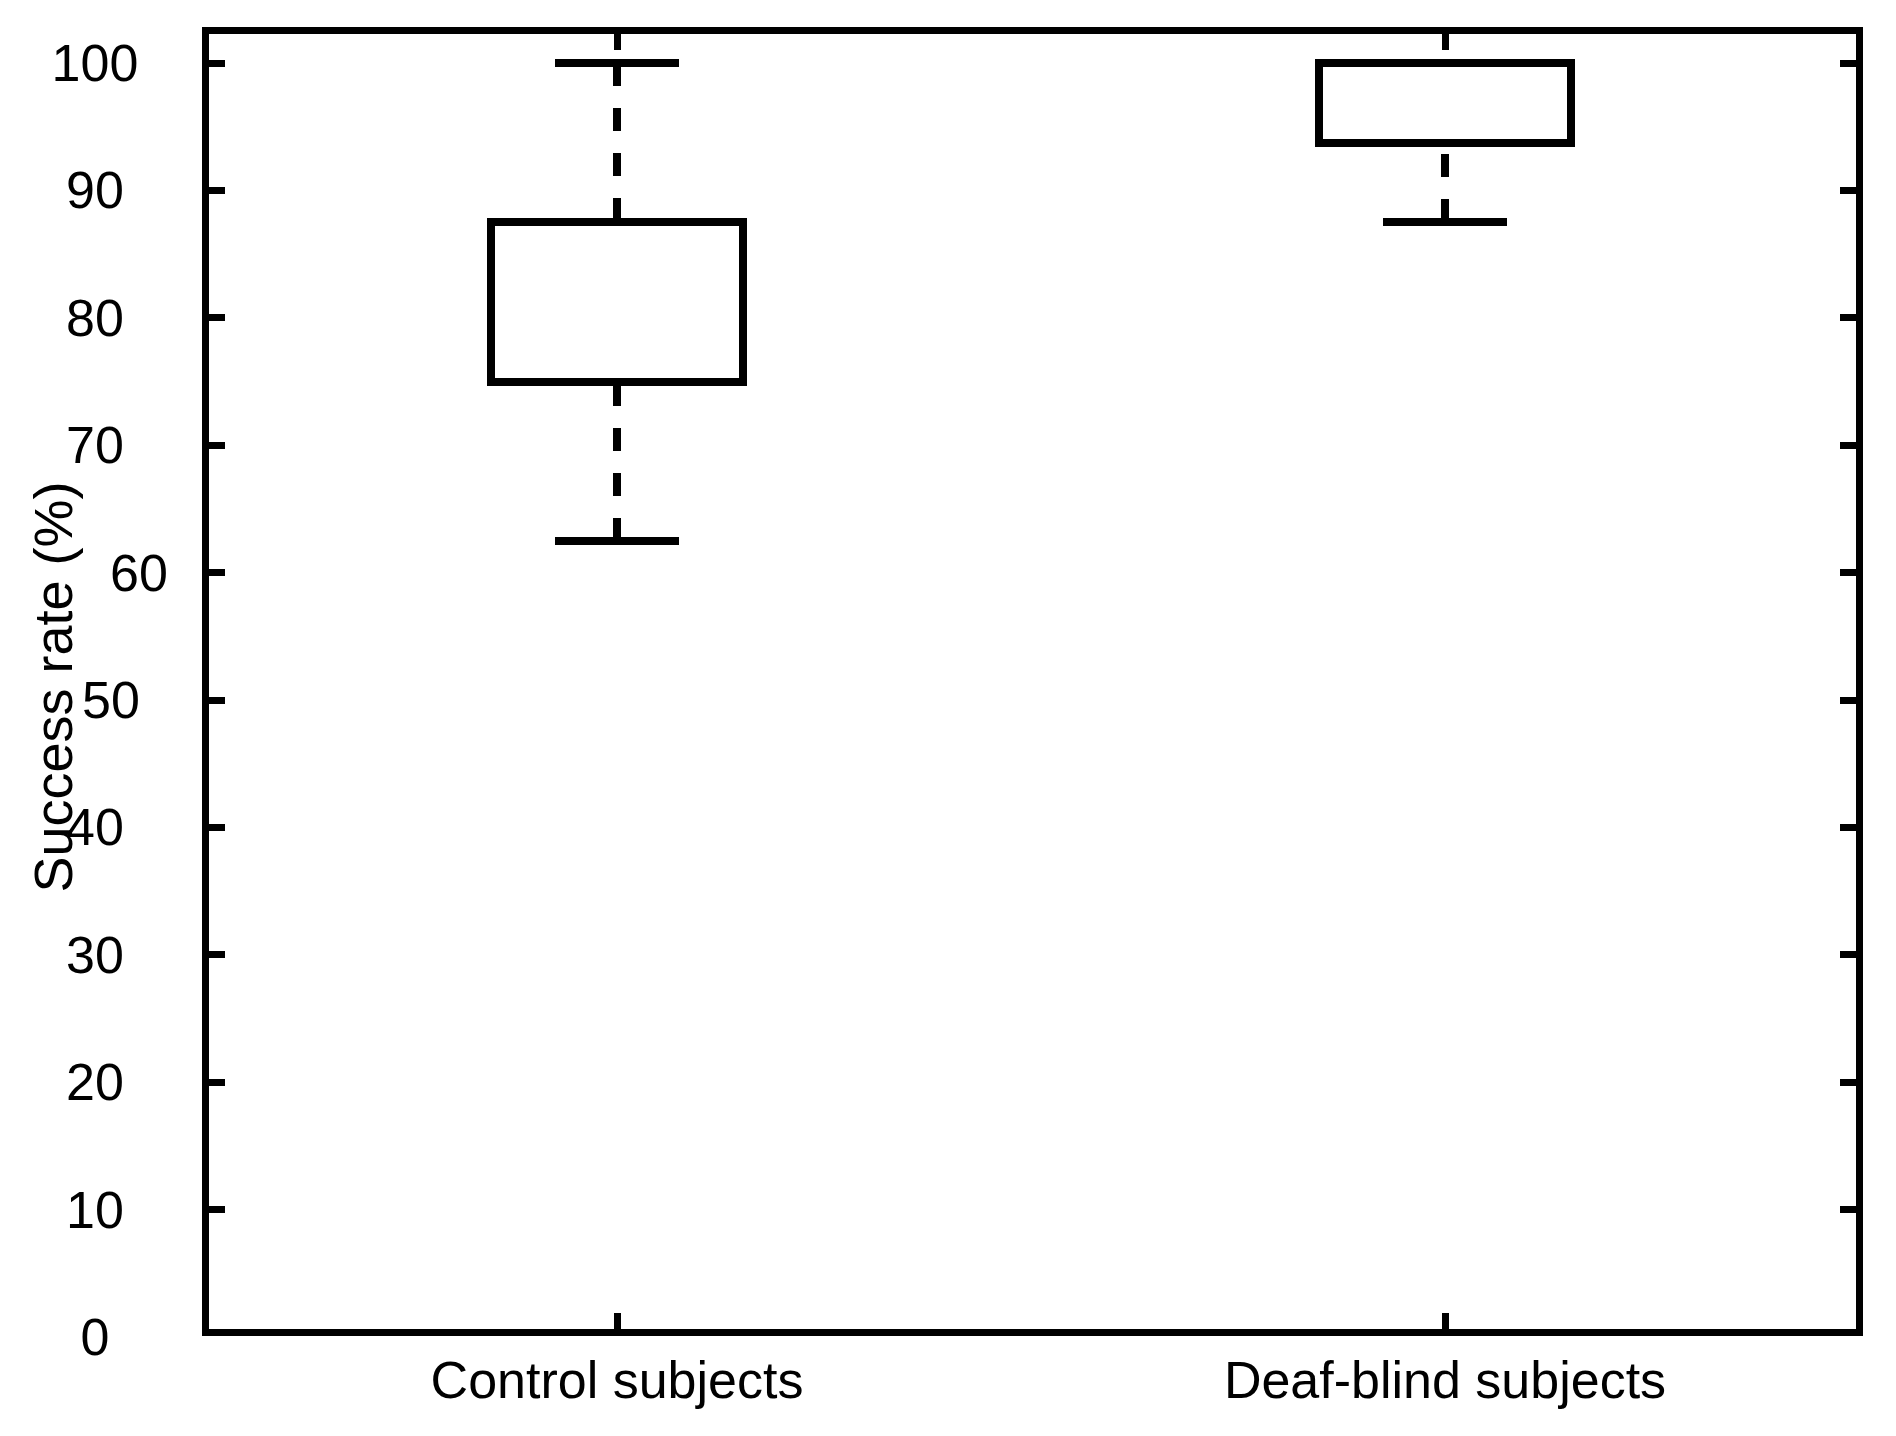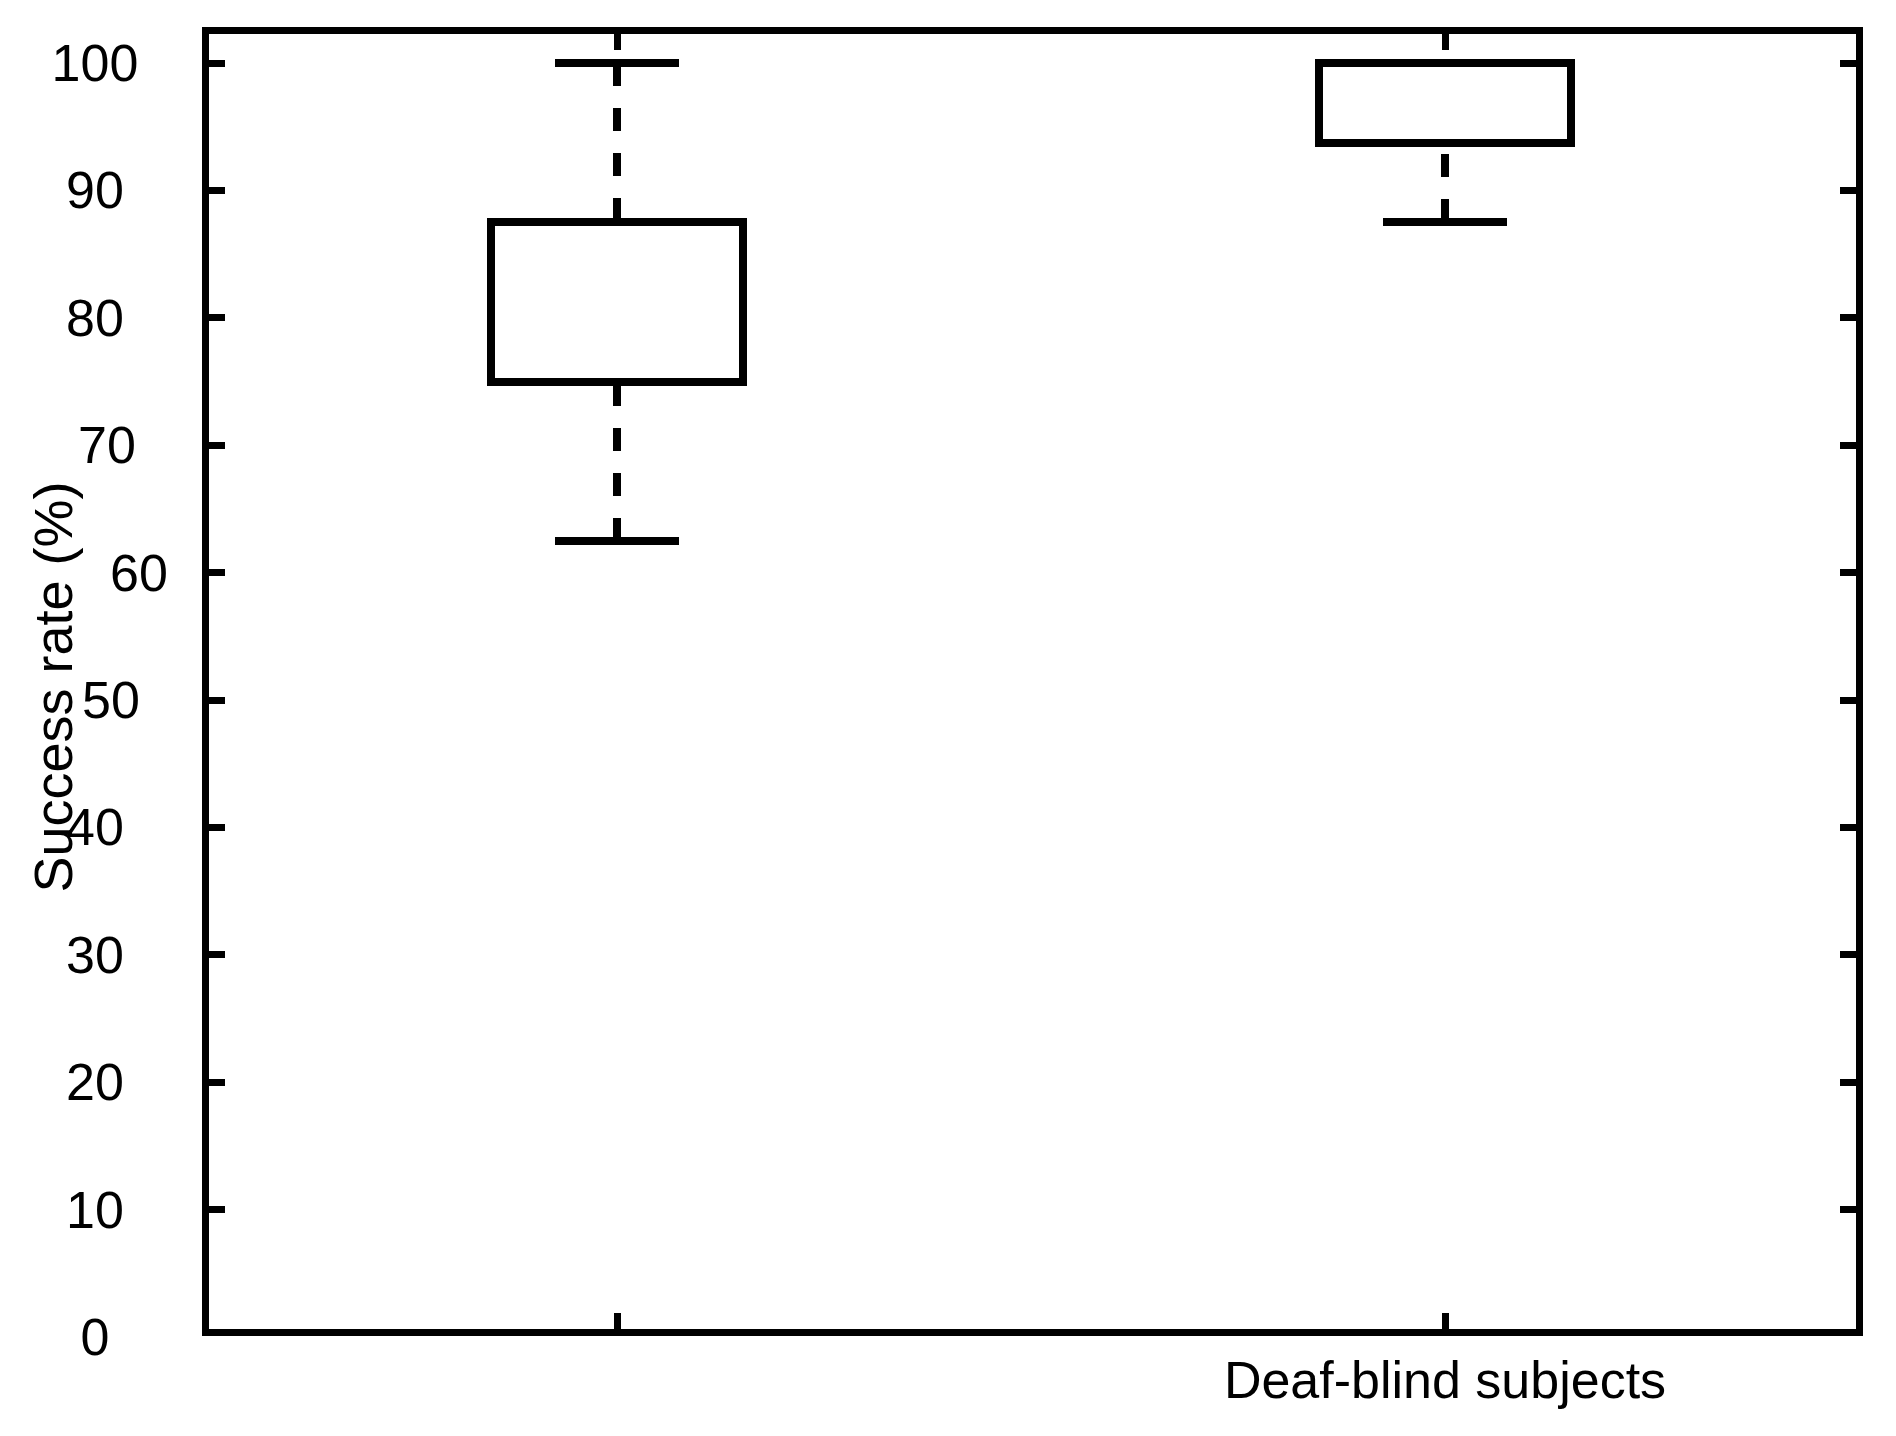--- a/index.html
+++ b/index.html
@@ -75,32 +75,33 @@
       <div class="abs tick" style="left: 1839.5px; top: 823.9px; width: 16px; height: 7px;"></div>
       <div class="abs ytick-label" style="top: 801.4px;">40</div>
       <div class="abs tick" style="left: 208.5px; top: 696.5px; width: 16px; height: 7px;"></div>
       <div class="abs tick" style="left: 1839.5px; top: 696.5px; width: 16px; height: 7px;"></div>
       <div class="abs ytick-label" style="top: 674px; padding-left: 16px;">50</div>
       <div class="abs tick" style="left: 208.5px; top: 569.1px; width: 16px; height: 7px;"></div>
       <div class="abs tick" style="left: 1839.5px; top: 569.1px; width: 16px; height: 7px;"></div>
       <div class="abs ytick-label" style="top: 546.6px; padding-left: 44px;">60</div>
       <div class="abs tick" style="left: 208.5px; top: 441.7px; width: 16px; height: 7px;"></div>
       <div class="abs tick" style="left: 1839.5px; top: 441.7px; width: 16px; height: 7px;"></div>
-      <div class="abs ytick-label" style="top: 419.2px; padding-left: 12px;">70</div>
+      <div class="abs ytick-label" style="top: 419.2px;">70</div>
       <div class="abs tick" style="left: 208.5px; top: 314.3px; width: 16px; height: 7px;"></div>
       <div class="abs tick" style="left: 1839.5px; top: 314.3px; width: 16px; height: 7px;"></div>
       <div class="abs ytick-label" style="top: 291.8px;">80</div>
       <div class="abs tick" style="left: 208.5px; top: 186.9px; width: 16px; height: 7px;"></div>
       <div class="abs tick" style="left: 1839.5px; top: 186.9px; width: 16px; height: 7px;"></div>
       <div class="abs ytick-label" style="top: 164.4px;">90</div>
       <div class="abs tick" style="left: 208.5px; top: 59.5px; width: 16px; height: 7px;"></div>
       <div class="abs tick" style="left: 1839.5px; top: 59.5px; width: 16px; height: 7px;"></div>
       <div class="abs ytick-label" style="top: 37px;">100</div>
       <div class="abs tick" style="left: 613.5px; top: 1312.5px; width: 7px; height: 16px;"></div>
       <div class="abs tick" style="left: 613.5px; top: 33.5px; width: 7px; height: 16px;"></div>
+      <div class="abs xtick-label" style="left: 217px; top: 1354px;">Control subjects</div>
       <div class="abs tick" style="left: 1441.5px; top: 1312.5px; width: 7px; height: 16px;"></div>
       <div class="abs tick" style="left: 1441.5px; top: 33.5px; width: 7px; height: 16px;"></div>
       <div class="abs xtick-label" style="left: 1045px; top: 1354px;">Deaf-blind subjects</div>
       <div class="abs bp-whisker-down" style="left: 613px; top: 63px; width: 8px; height: 159.25px;"></div>
       <div class="abs bp-cap" style="left: 555px; top: 59px; width: 124px; height: 8px;"></div>
       <div class="abs bp-whisker-up" style="left: 613px; top: 381.5px; width: 8px; height: 159.25px;"></div>
       <div class="abs bp-cap" style="left: 555px; top: 536.75px; width: 124px; height: 8px;"></div>
       <div class="abs bp-box" style="left: 487px; top: 218.25px; width: 260px; height: 167.25px;"></div>
       <div class="abs bp-whisker-up" style="left: 1441px; top: 142.625px; width: 8px; height: 79.625px;"></div>
       <div class="abs bp-cap" style="left: 1383px; top: 218.25px; width: 124px; height: 8px;"></div>

